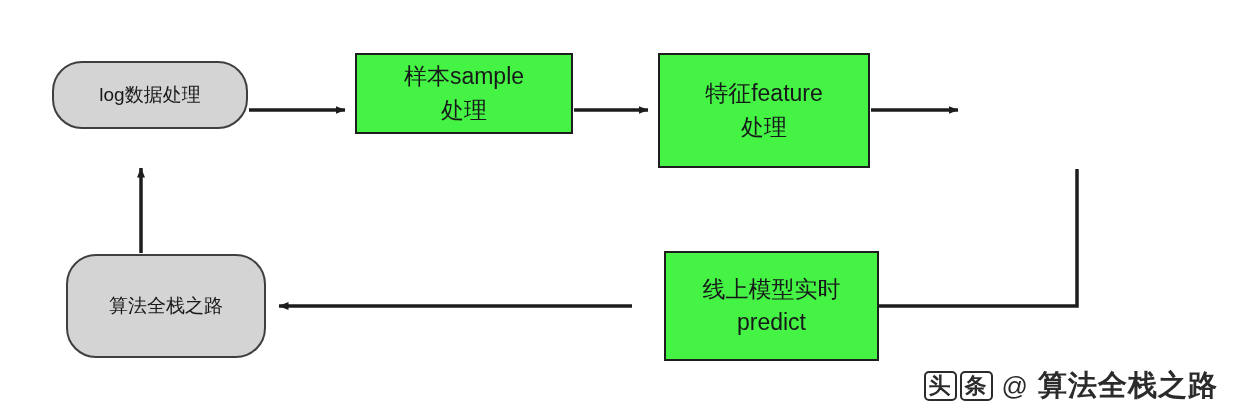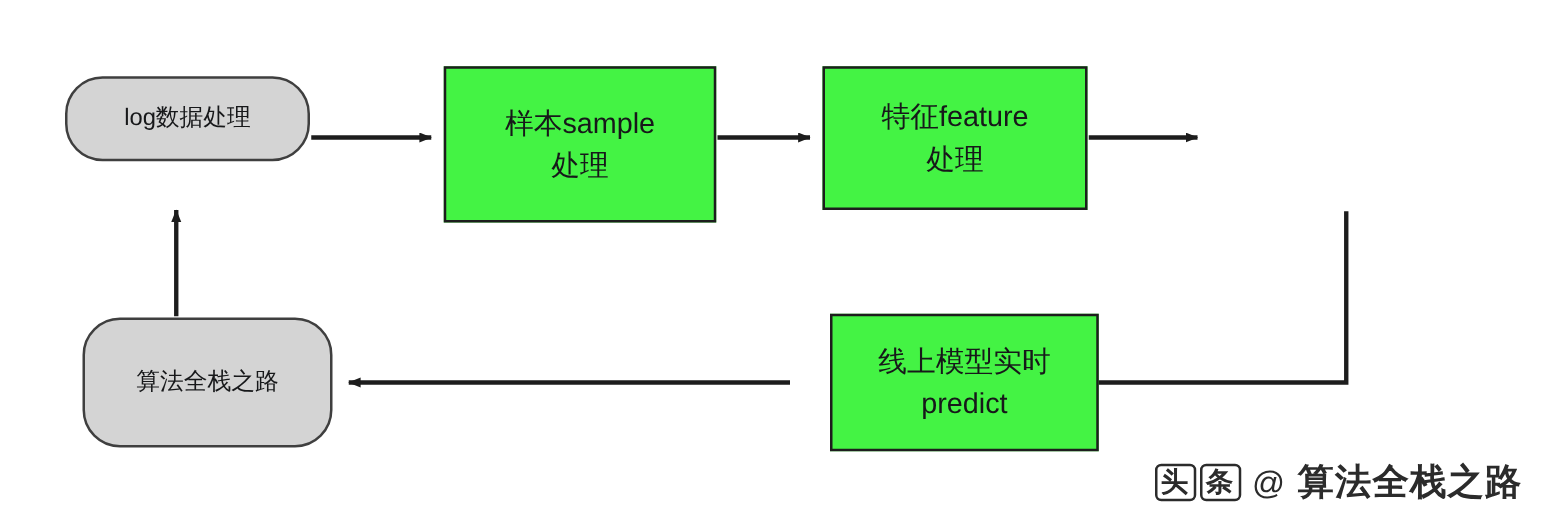--- a/index.html
+++ b/index.html
@@ -46,21 +46,21 @@
     background: #44f344;
     border: 2px solid #1d1d1d;
     font-size: 23px;
   }
   .node-label {
     display: block;
     padding: 0 8px;
     white-space: pre-line;
   }
   #n-log      { left: 52px;  top: 61px;  width: 196px; height: 68px; }
-  #n-sample   { left: 355px; top: 53px;  width: 218px; height: 125px; }
+  #n-sample   { left: 355px; top: 53px;  width: 218px; height: 81px; }
   #n-feature  { left: 658px; top: 53px;  width: 212px; height: 115px; }
   #n-train    { left: 968px; top: 53px;  width: 218px; height: 115px; }
   #n-predict  { left: 633px; top: 251px; width: 215px; height: 110px; margin-left: 31px; }
   #n-produce  { left: 66px;  top: 254px; width: 200px; height: 104px; }
 
   .watermark {
     position: absolute;
     right: 18px;
     bottom: 8px;
     display: flex;

